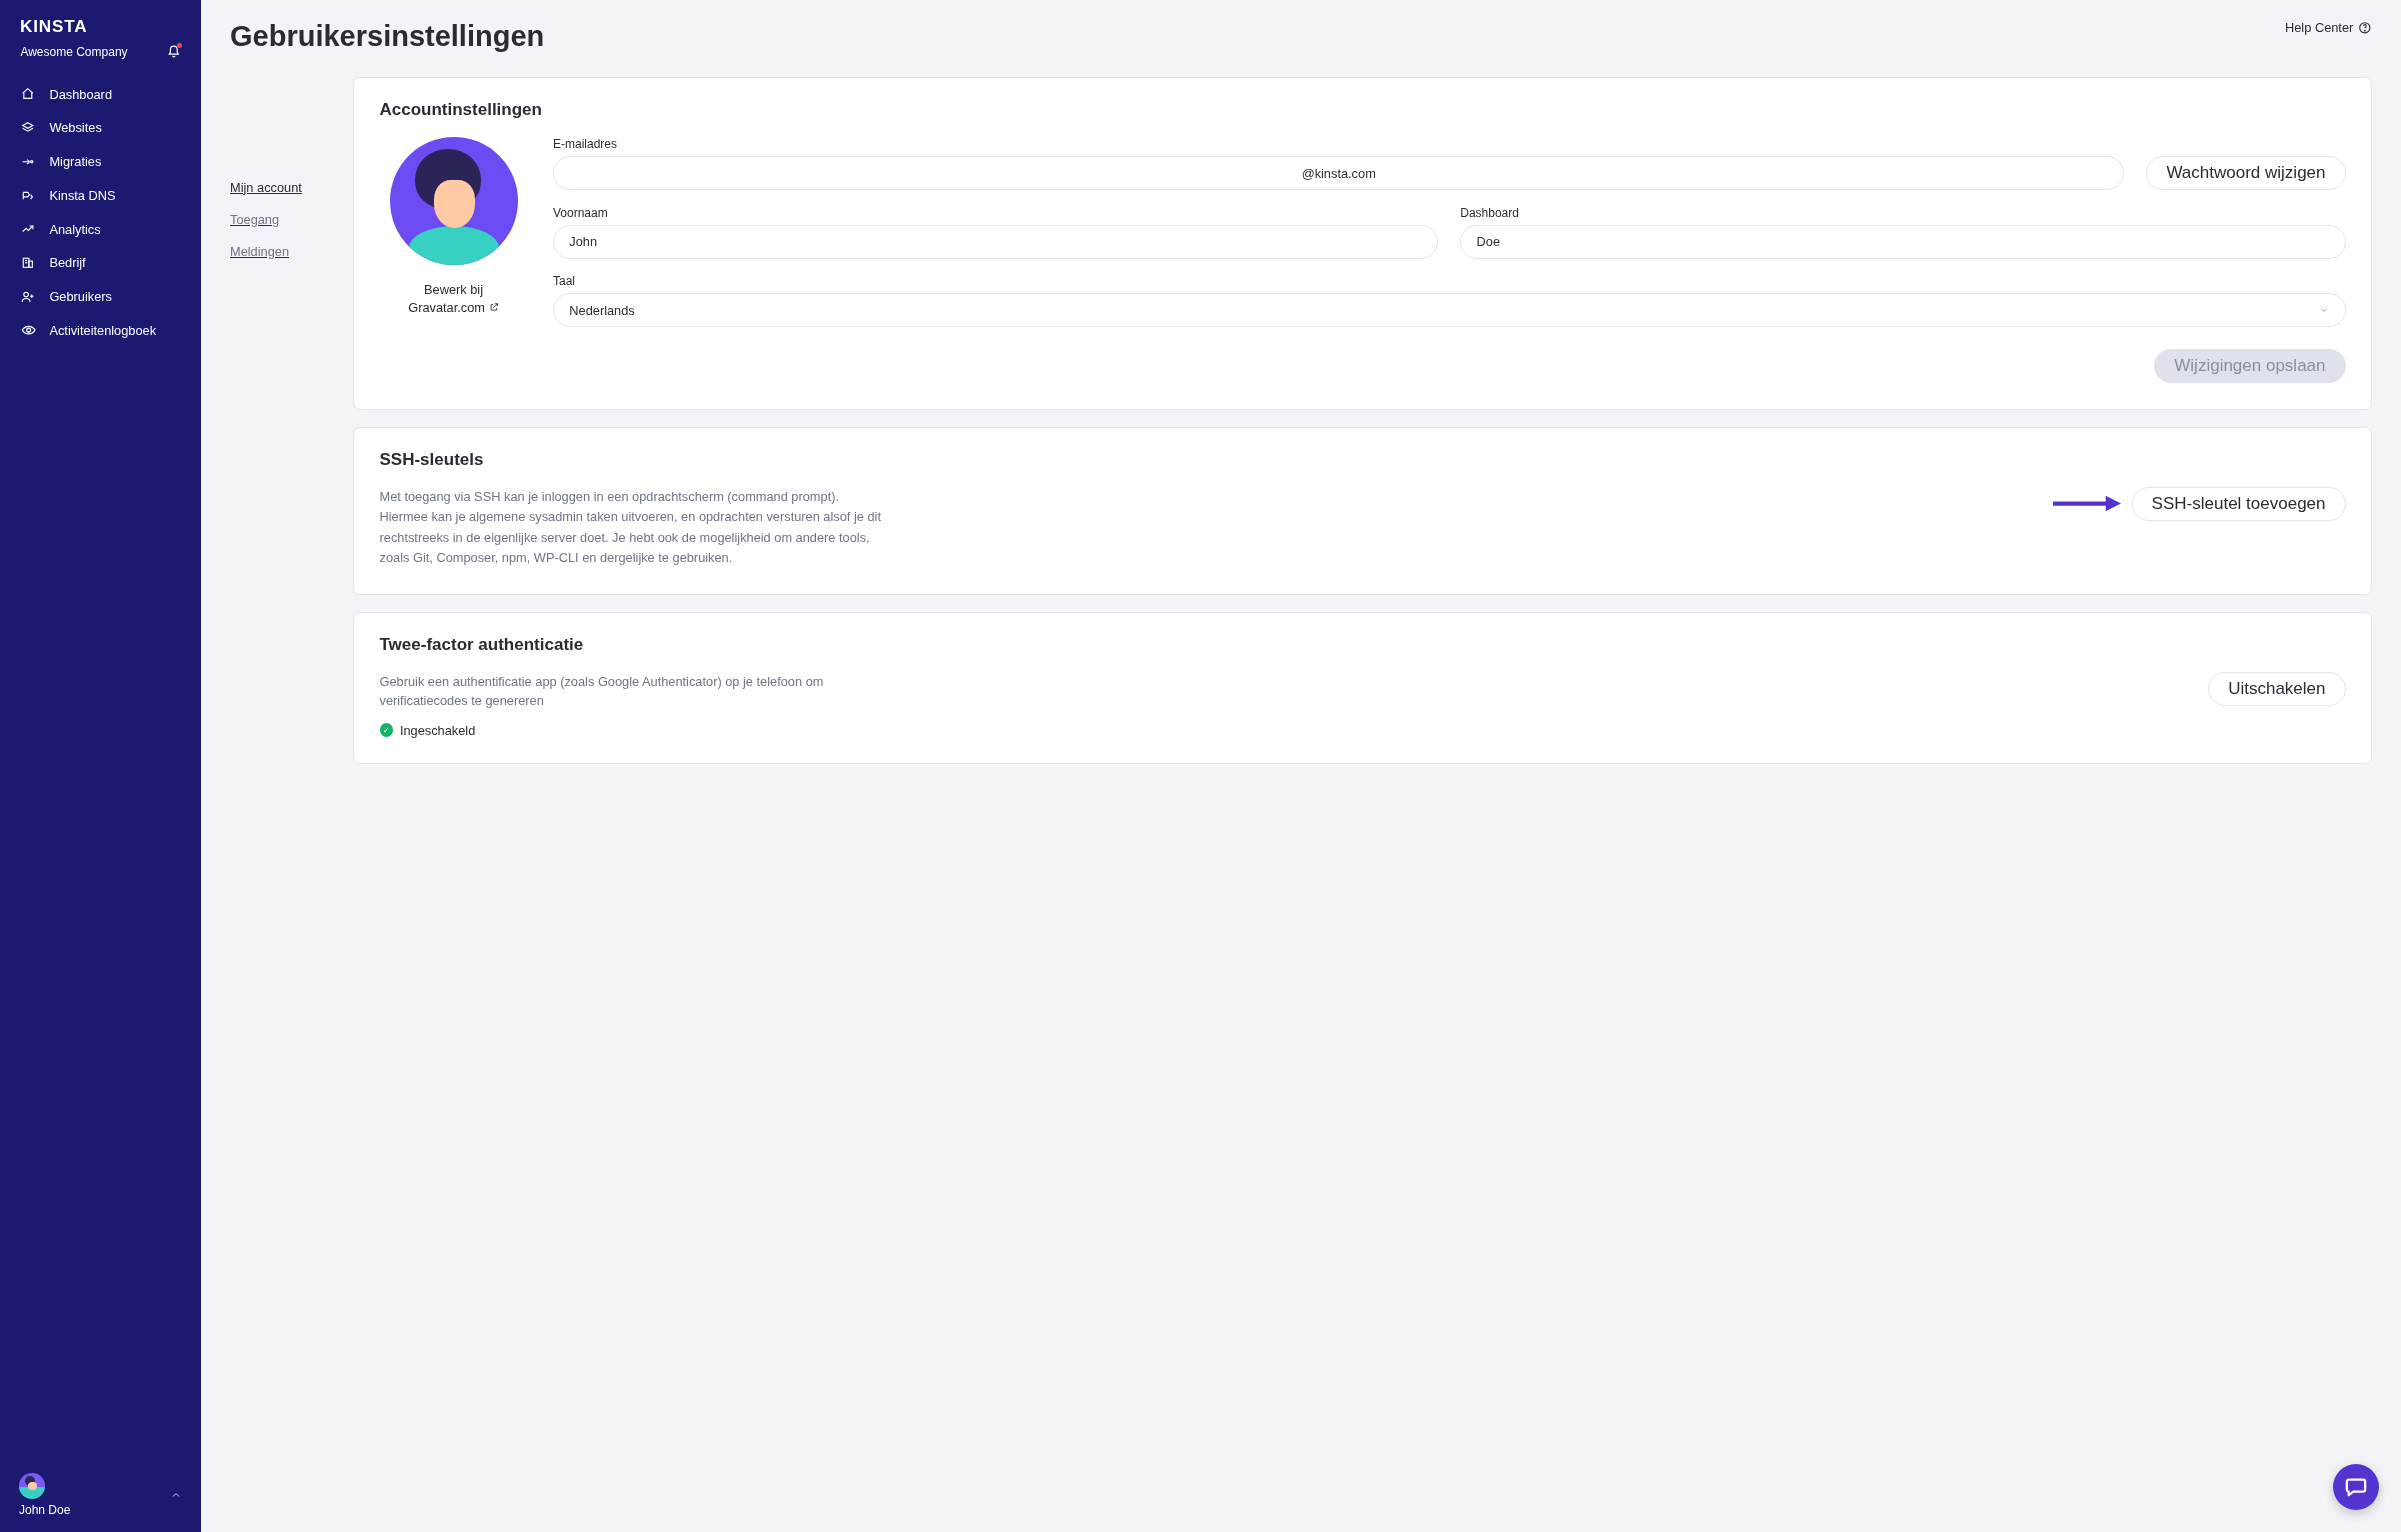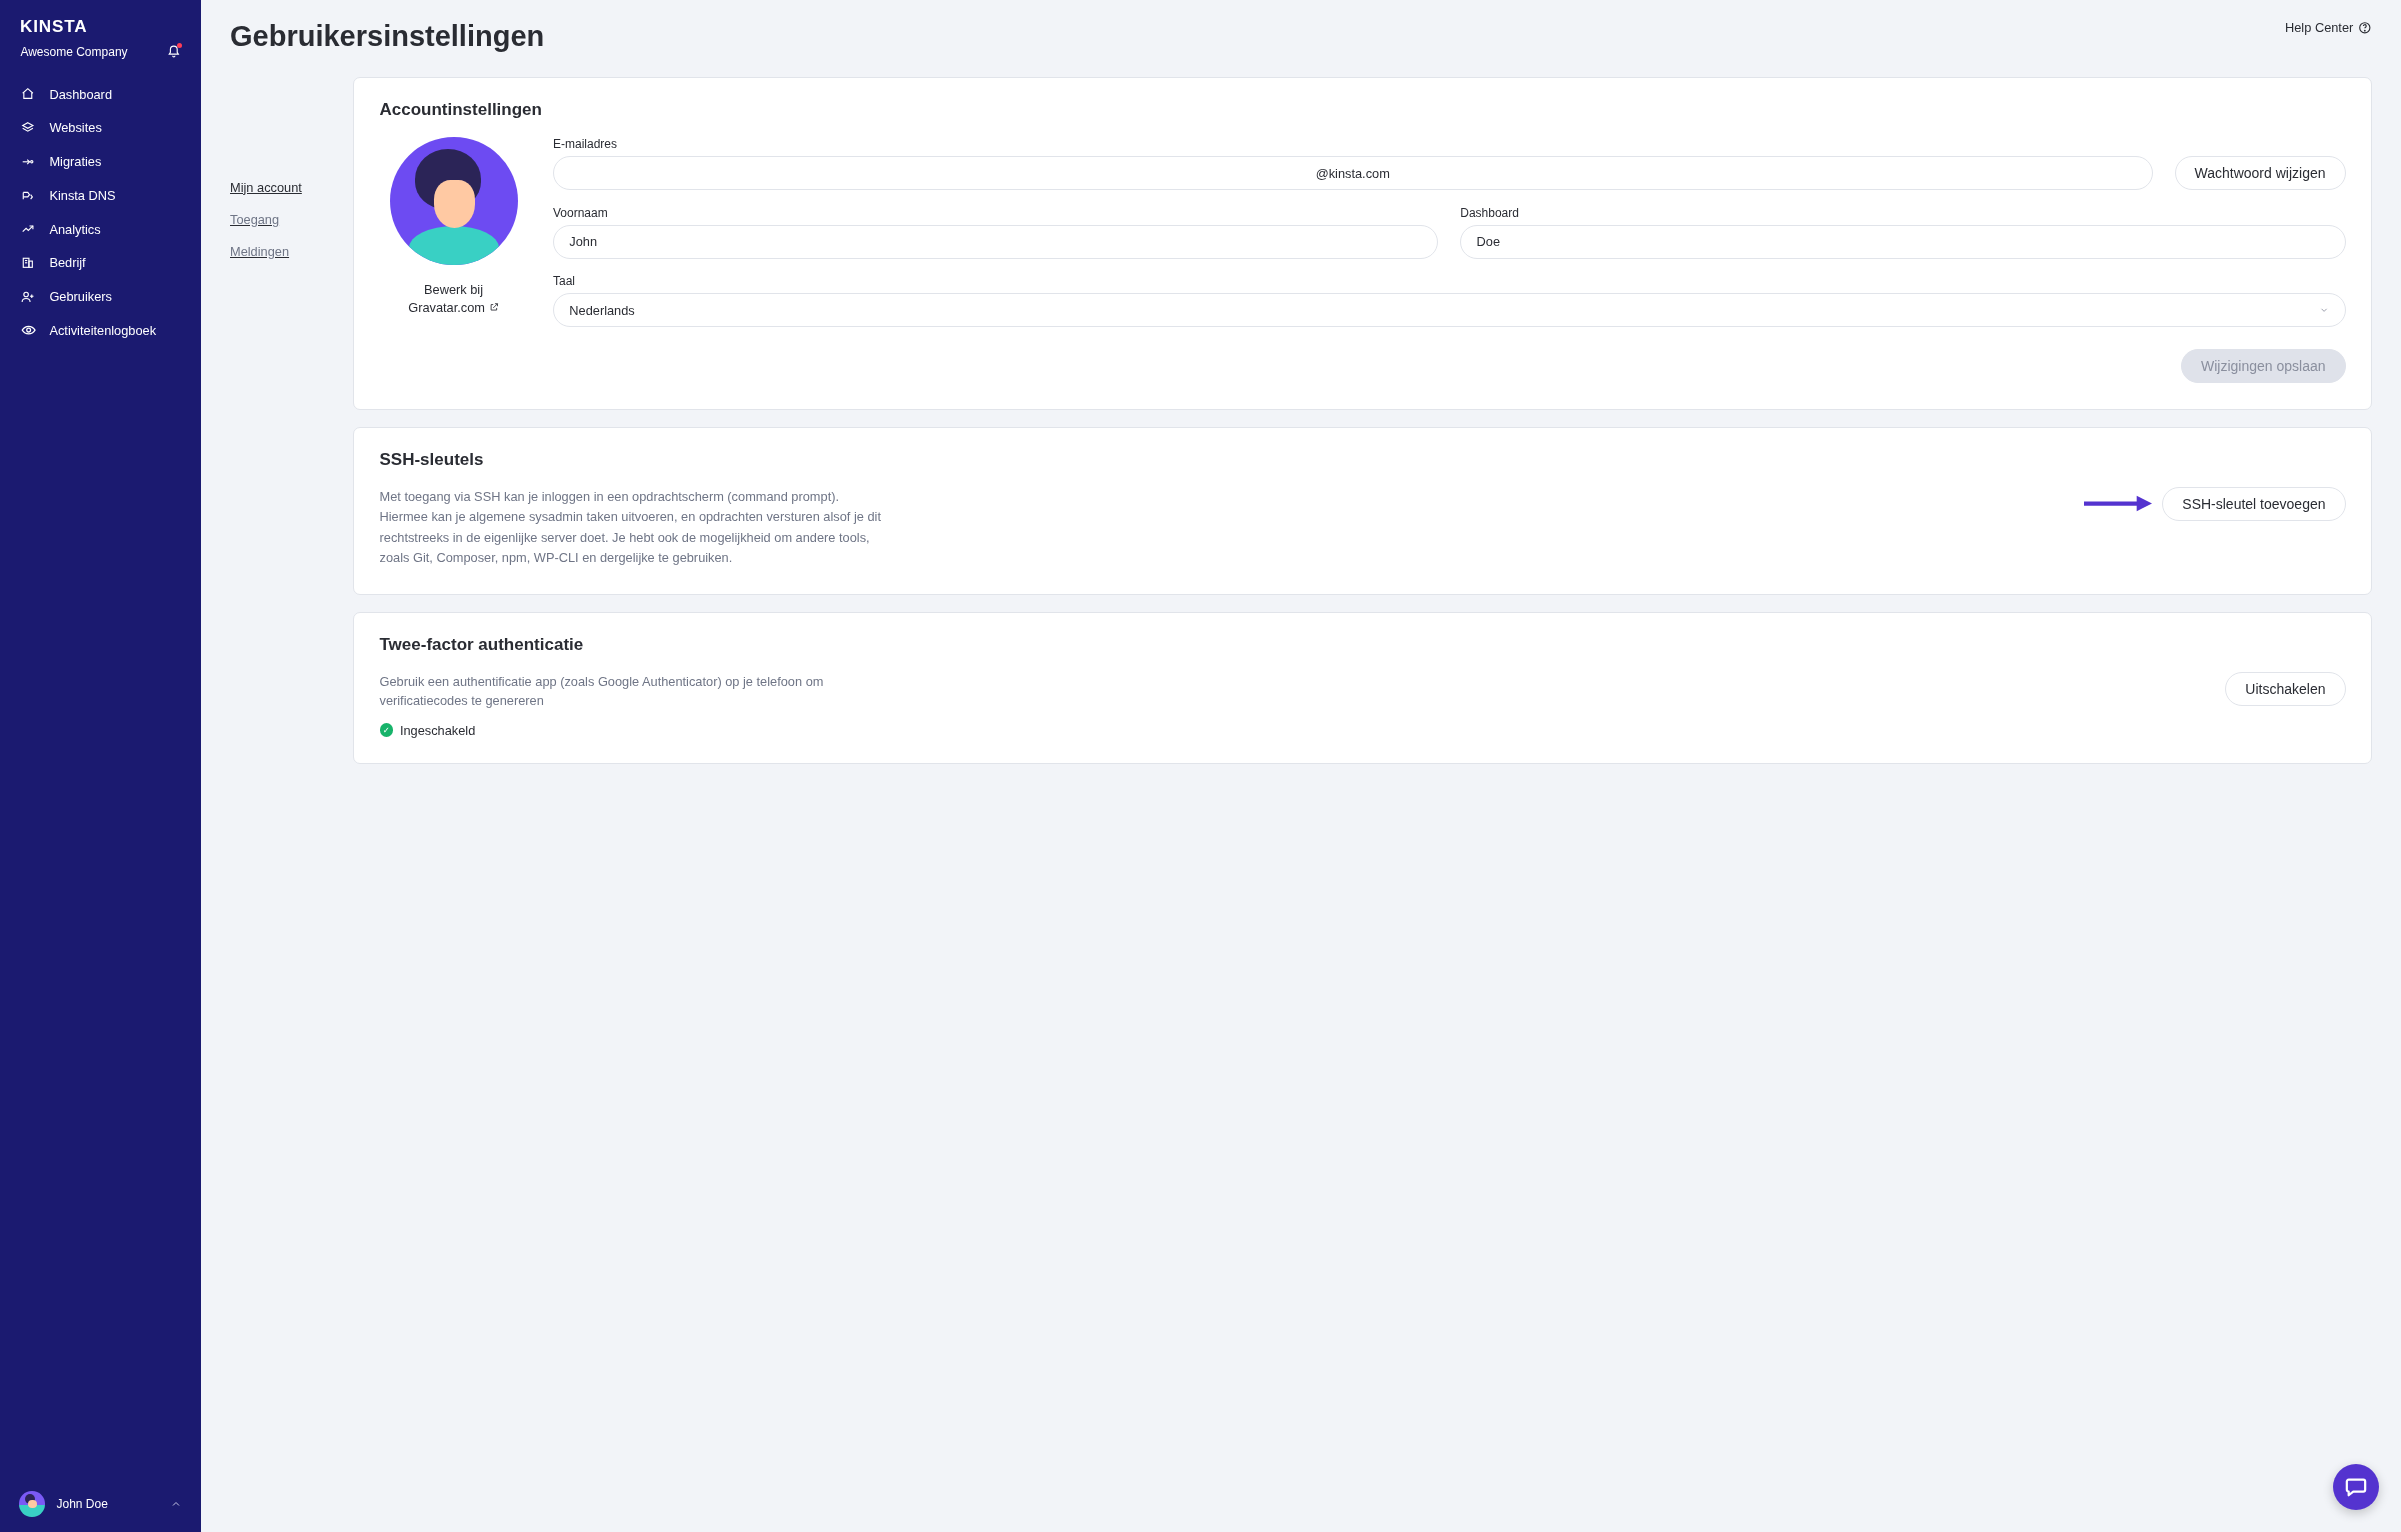--- a/index.html
+++ b/index.html
@@ -24,21 +24,21 @@
   .logo{margin-bottom:8.5px;}
   .logo svg{display:block;}
   .company-row{display:flex;align-items:center;justify-content:space-between;}
   .company-name{font-size:12px;color:#fff;}
   .bell-wrap{position:relative;}
   .bell-dot{position:absolute;top:-1.7px;right:-1.7px;width:5.1px;height:5.1px;border-radius:50%;background:#ff3d57;}
   .nav-items{padding:15.3px 8.5px;display:flex;flex-direction:column;gap:3.4px;flex:1;}
   .nav-item{display:flex;align-items:center;gap:13.6px;padding:7.7px 12px;border-radius:5.1px;color:#fff;cursor:pointer;font-size:12.8px;}
   .nav-item .nav-icon{width:15.3px;display:flex;justify-content:center;}
   .nav-footer{padding:15.3px 19px;display:flex;align-items:center;justify-content:space-between;}
-  .nav-user{display:flex;align-items:center;gap:12px;}
+  .nav-user{display:flex;gap:4px;flex-direction:column;}
   .nav-avatar{width:25.5px;height:25.5px;border-radius:50%;background:linear-gradient(180deg,#7a5af5 0,#7a5af5 55%,#39d0c4 55%);position:relative;overflow:hidden;}
   .nav-avatar::before{content:"";position:absolute;left:6px;top:2.6px;width:10.2px;height:10.2px;border-radius:50%;background:#2b2457;}
   .nav-avatar::after{content:"";position:absolute;left:9.4px;top:8.5px;width:8.5px;height:8.5px;border-radius:50%;background:#ffc9a3;}
   .nav-user-name{font-size:12px;color:#fff;}
   
   .subnav{width:123px;flex:0 0 123px;padding:94px 0 0 0;}
   .subnav-item{padding:8.5px 0 8.5px 0;font-size:12.8px;color:var(--text-dim);cursor:pointer;}
   .subnav-item.active{color:var(--text);font-weight:500;}
   .subnav-inner{padding-left:0;text-decoration:underline;}
   
@@ -59,21 +59,21 @@
   .big-avatar .face{position:absolute;left:44px;top:43px;width:41px;height:48px;background:#ffc9a3;border-radius:40% 40% 50% 50%;}
   .big-avatar .shirt{position:absolute;left:19px;bottom:-5.1px;width:90px;height:44px;background:#39d0c4;border-radius:50% 50% 0 0;}
   .gravatar-link{margin-top:15.3px;text-align:center;font-size:12.8px;line-height:1.4;cursor:pointer;}
   .fields-col{flex:1;display:flex;flex-direction:column;gap:15.3px;min-width:0;}
   .field-row{display:flex;gap:22px;align-items:flex-end;}
   .field{display:flex;flex-direction:column;gap:5.1px;flex:1;min-width:0;}
   .field label{font-size:12px;color:var(--text);}
   .field input,.field .select{height:34px;border:0.9px solid var(--border);border-radius:17px;padding:0 15.3px;font-size:12.8px;color:var(--text);background:#fff;width:100%;}
   .field .select{display:flex;align-items:center;justify-content:space-between;cursor:pointer;}
   .email-field input{text-align:center;}
-  .btn{height:34px;border:0.9px solid var(--border);border-radius:17px;background:#fff;padding:16px 19px;font-size:14px;color:var(--text);cursor:pointer;display:inline-flex;align-items:center;justify-content:center;white-space:nowrap;}
+  .btn{height:34px;border:0.9px solid var(--border);border-radius:17px;background:#fff;padding:16px 19px;font-size:17px;color:var(--text);cursor:pointer;display:inline-flex;align-items:center;justify-content:center;white-space:nowrap;}
   .btn.disabled{background:var(--disabled-bg);color:var(--disabled-text);border-color:var(--disabled-bg);cursor:default;}
   .save-row{display:flex;justify-content:flex-end;margin-top:6.8px;}
   
   .twofa-body{display:flex;justify-content:space-between;gap:25.5px;align-items:flex-start;}
   .twofa-text{max-width:511px;color:var(--text-dim);font-size:12.8px;line-height:1.5;}
   .status-row{margin-top:12px;display:flex;align-items:center;gap:6.8px;color:var(--text);font-size:12.8px;}
   .status-dot{width:13.6px;height:13.6px;border-radius:50%;background:#17b36a;display:flex;align-items:center;justify-content:center;color:#fff;font-size:8.5px;}
   
   .ssh-body{display:flex;justify-content:space-between;gap:25.5px;align-items:flex-start;}
   .ssh-text{max-width:511px;color:var(--text-dim);font-size:12.8px;line-height:1.6;}

